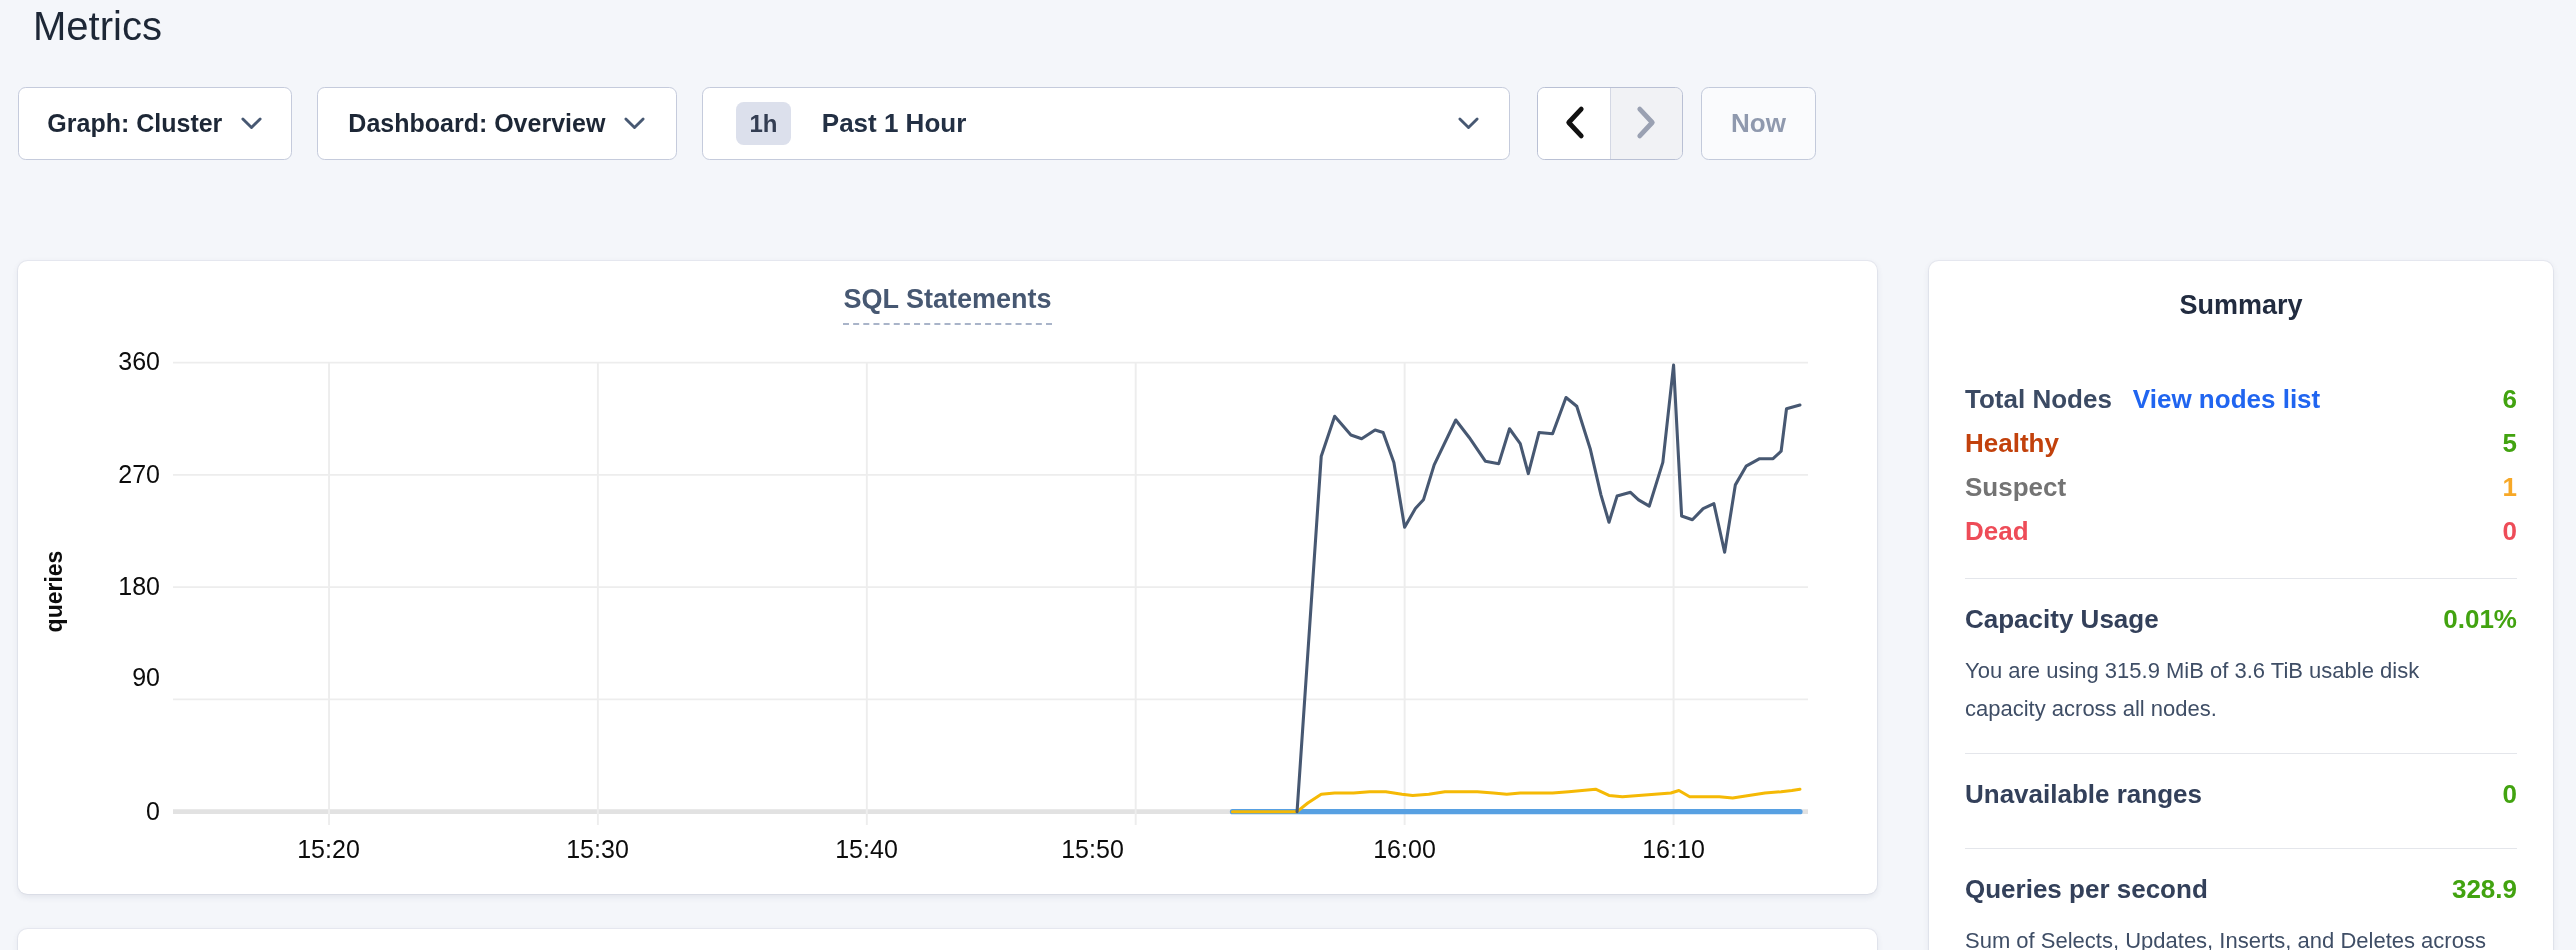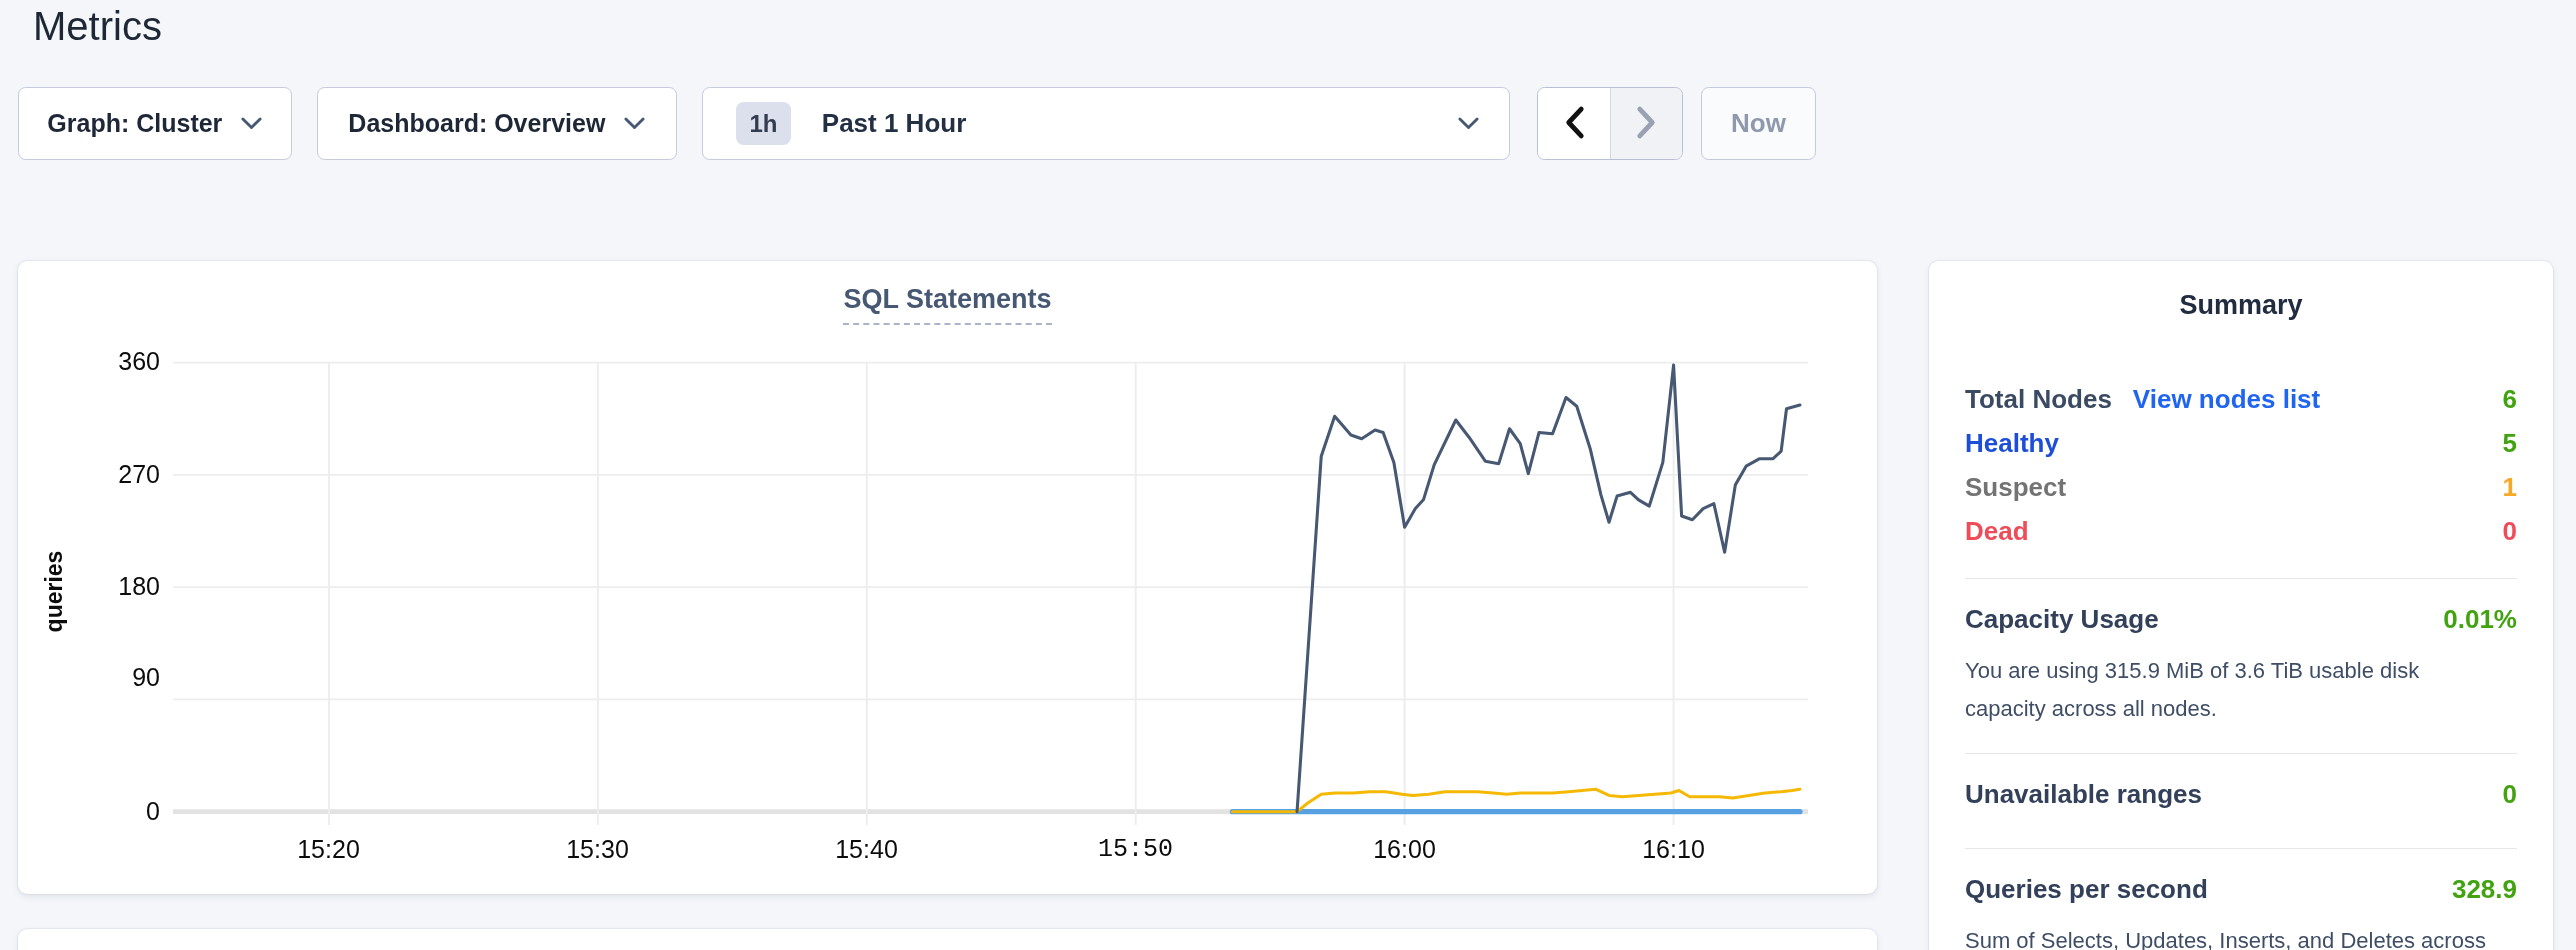--- a/index.html
+++ b/index.html
@@ -161,38 +161,38 @@
       <line x1="1283.6" y1="10" x2="1283.6" y2="492" stroke="#ededed" stroke-width="2"></line>
       <line x1="1563.9" y1="10" x2="1563.9" y2="492" stroke="#ededed" stroke-width="2"></line>
       <polyline points="1104.2,478.0 1695.6,478.0" fill="none" stroke="#57a0e2" stroke-width="5.5" stroke-linejoin="round" stroke-linecap="round"></polyline>
       <polyline points="1104.2,478.0 1171.5,478.0 1182.7,468.9 1196.7,459.8 1210.7,458.5 1230.4,458.5 1247.2,457.2 1264.0,457.2 1280.8,459.8 1292.0,461.1 1308.8,459.8 1325.6,457.2 1342.5,457.2 1359.3,457.2 1376.1,458.5 1390.1,459.8 1404.1,458.5 1420.9,458.5 1437.8,458.5 1454.6,457.2 1468.6,455.9 1482.6,454.6 1496.6,461.1 1510.6,462.4 1527.4,461.1 1544.3,459.8 1561.1,458.5 1569.5,455.9 1580.7,462.4 1594.7,462.4 1611.5,462.4 1625.5,463.7 1642.3,461.1 1659.2,458.5 1676.0,457.2 1687.2,455.9 1695.6,454.6" fill="none" stroke="#f5b905" stroke-width="3.2" stroke-linejoin="round" stroke-linecap="round"></polyline>
       <polyline points="1171.5,478.0 1196.7,107.5 1210.7,65.9 1227.6,85.4 1238.8,89.3 1252.8,80.2 1261.2,82.8 1272.4,114.0 1283.6,181.6 1294.8,162.1 1303.2,153.0 1314.4,116.6 1336.9,69.8 1350.9,88.0 1367.7,112.7 1381.7,115.3 1392.9,78.9 1404.1,94.5 1412.5,125.7 1423.7,82.8 1437.8,84.1 1451.8,46.4 1463.0,55.5 1477.0,99.7 1488.2,147.8 1496.6,176.4 1505.0,149.1 1519.0,145.2 1527.4,153.0 1538.6,159.5 1552.7,114.0 1563.9,12.6 1572.3,169.9 1583.5,173.8 1594.7,162.1 1605.9,156.9 1617.1,207.6 1628.3,137.4 1639.5,117.9 1653.6,110.1 1667.6,110.1 1676.0,102.3 1681.6,58.1 1695.6,54.2" fill="none" stroke="#475872" stroke-width="3.2" stroke-linejoin="round" stroke-linecap="round"></polyline>
     </svg>
   <div id="x-ticks">
       <div class="x-tick" style="left: 253px;">15:20</div>
       <div class="x-tick" style="left: 522px;">15:30</div>
       <div class="x-tick" style="left: 791px;">15:40</div>
-      <div class="x-tick" style="left: 1060px; font-family: Liberation Mono, monospace;">15:50</div>
+      <div class="x-tick" style="left: 1017px;">15:50</div>
       <div class="x-tick" style="left: 1329px;">16:00</div>
       <div class="x-tick" style="left: 1598px;">16:10</div>
     </div>
 </section>
 
 <aside class="card" id="summary-card">
   <div class="summary-title">Summary</div>
 
   <div class="sum-rows">
     <div class="sum-row">
       <span>Total Nodes</span>
       <a class="nodes-link" style="color: rgb(32, 101, 240);">View nodes list</a>
       <span class="val" style="color: rgb(66, 163, 16);">6</span>
     </div>
     <div id="node-status-rows">
         <div class="sum-row">
-          <span style="color: #1d4ed8;">Healthy</span>
+          <span style="color: #c2410c;">Healthy</span>
           <span class="val" style="color: rgb(66, 163, 16);">5</span>
         </div>
         <div class="sum-row">
           <span style="color: #737373;">Suspect</span>
           <span class="val" style="color: rgb(247, 168, 39);">1</span>
         </div>
         <div class="sum-row">
           <span style="color: rgb(238, 76, 88);">Dead</span>
           <span class="val" style="color: rgb(238, 76, 88);">0</span>
         </div>

